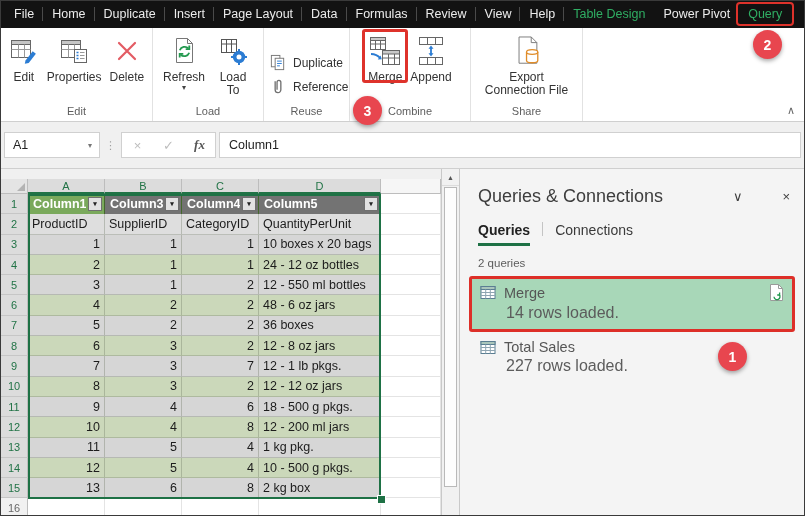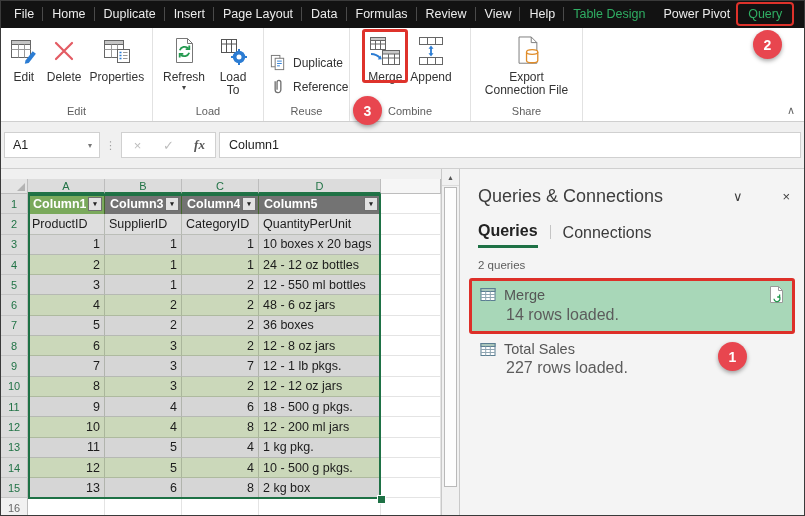--- a/index.html
+++ b/index.html
@@ -66,21 +66,21 @@
   .sel-border{position:absolute;left:27px;top:25px;width:353px;height:305px;border:2px solid #1e7145;box-sizing:border-box;pointer-events:none;z-index:6;}
   .fill-handle{position:absolute;left:376px;top:326px;width:7px;height:7px;background:#1e7145;border:1px solid #fff;z-index:7;}
   .vscroll{width:18px;background:#f1f1f1;border-left:1px solid #c9c9c9;display:flex;flex-direction:column;box-sizing:border-box;}
   .vs-btn{height:16px;display:flex;align-items:center;justify-content:center;font-size:7px;color:#555;border-bottom:1px solid #dcdcdc;}
   .vs-thumb{margin:1px 2px;height:298px;background:#fdfdfd;border:1px solid #b9b9b9;}
   
   .panel{flex:1;background:#f4f4f4;border-left:1px solid #c9c9c9;position:relative;padding-top:17px;box-sizing:border-box;}
   .panel-title-row{display:flex;align-items:center;padding:0 14px 0 18px;gap:20px;}
   .panel-title{flex:1;font-size:18px;color:#3d3d3d;}
   .panel-icon{color:#3d3d3d;font-size:13px;margin-left:20px;}
-  .panel-tabs{display:flex;align-items:center;margin:15px 0 0 18px;font-size:16px;}
+  .panel-tabs{display:flex;align-items:flex-start;margin:15px 0 0 18px;font-size:14px;}
   .ptab{color:#3a3a3a;padding-bottom:5px;}
   .ptab.active{font-weight:bold;border-bottom:3px solid #1e7145;color:#222;}
   .ptab-sep{width:1px;height:14px;background:#c4c4c4;margin:0 12px 7px 12px;}
   .pcount{margin:11px 0 0 18px;font-size:11.5px;color:#5c5c5c;}
   .qlist{margin-top:7px;}
   .qitem{margin:0 9px;padding:4px 8px 7px 8px;border:3px solid transparent;border-radius:3px;}
   .qitem.highlighted{background:#a8d7b8;border-color:#dd2f28;}
   .qrow1{display:flex;align-items:center;gap:8px;}
   .qname{font-size:14.5px;color:#565656;flex:1;}
   .qdetail{font-size:16px;color:#5c5c5c;margin:2px 0 0 26px;}
@@ -129,37 +129,37 @@
                 <rect x="2.5" y="4.5" width="19" height="4" fill="#c6c6c6" stroke="#666"></rect>
                 <path d="M2.5 13.5h19M9.5 8.5v13M15.5 8.5v13" stroke="#999" fill="none"></path>
                 <path d="M16.5 24.5l7.2-9.2 3.2 2.5-7.2 9.2-3.9.7z" fill="#2b7cd3"></path>
               </svg>
           </span>
           <span class="blabel">Edit</span>
         </div>
         <div class="bigbtn">
           <span class="bicon">
             <svg width="30" height="30" viewBox="0 0 30 30">
-                <path d="M7 7L23 23M23 7L7 23" stroke="#e35b63" stroke-width="2.2" stroke-linecap="round" fill="none"></path>
-              </svg>
-          </span>
-          <span class="blabel">Delete</span>
-        </div>
-        <div class="bigbtn">
-          <span class="bicon">
-            <svg width="30" height="30" viewBox="0 0 30 30">
                 <rect x="2.5" y="4.5" width="19" height="17" fill="#fff" stroke="#666"></rect>
                 <rect x="2.5" y="4.5" width="19" height="4" fill="#c6c6c6" stroke="#666"></rect>
                 <path d="M2.5 13.5h19M9.5 8.5v13M15.5 8.5v13" stroke="#999" fill="none"></path>
                 <rect x="15.5" y="13.5" width="12" height="13" fill="#fff" stroke="#666"></rect>
                 <path d="M17.5 16.5h2M17.5 19.5h2M17.5 22.5h2" stroke="#2b7cd3" stroke-width="1.4" fill="none"></path>
                 <path d="M21 16.5h4.5M21 19.5h4.5M21 22.5h4.5" stroke="#999" fill="none"></path>
               </svg>
           </span>
           <span class="blabel">Properties</span>
+        </div>
+        <div class="bigbtn">
+          <span class="bicon">
+            <svg width="30" height="30" viewBox="0 0 30 30">
+                <path d="M7 7L23 23M23 7L7 23" stroke="#e35b63" stroke-width="2.2" stroke-linecap="round" fill="none"></path>
+              </svg>
+          </span>
+          <span class="blabel">Delete</span>
         </div>
       </div>
       <div class="rlabel">Edit</div>
     </div>
 
     <div class="rgroup g-load">
       <div class="rbtns">
         <div class="bigbtn">
           <span class="bicon">
             <svg width="30" height="30" viewBox="0 0 30 30">

